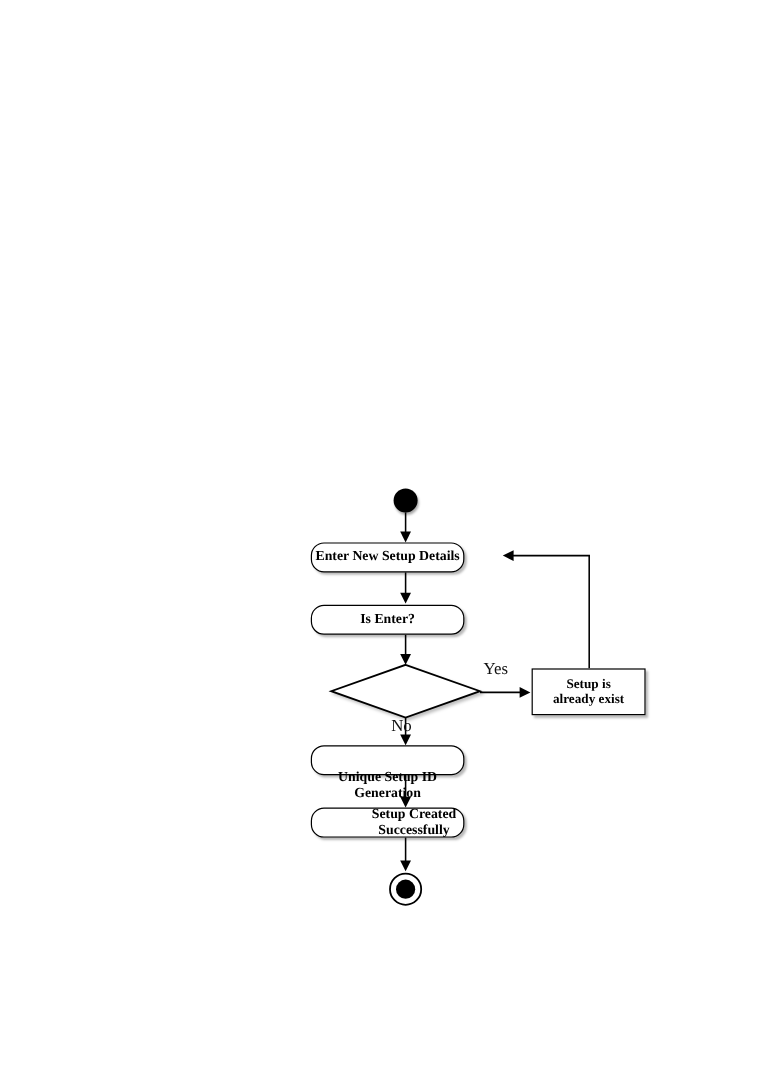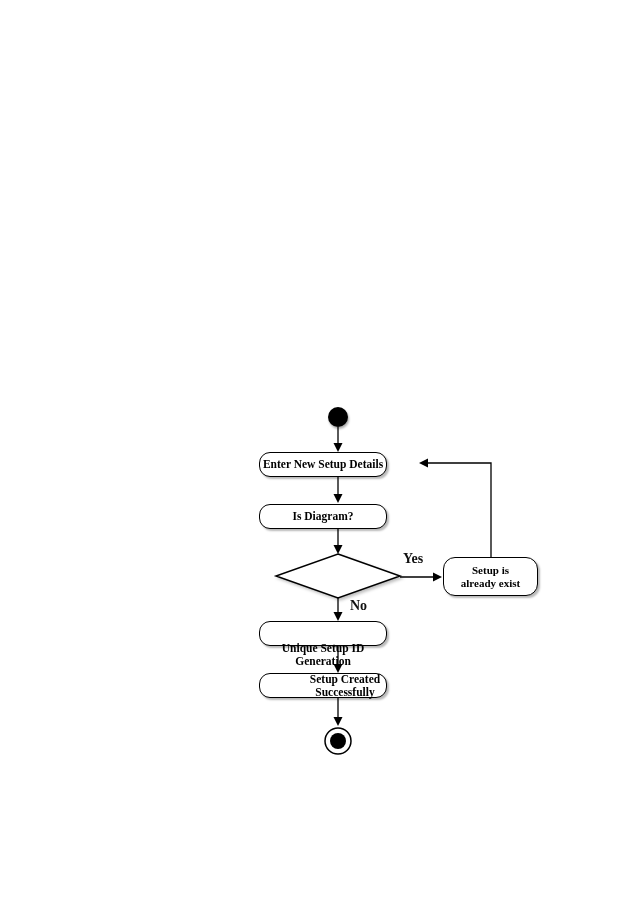--- a/index.html
+++ b/index.html
@@ -54,34 +54,34 @@
   }
   #node-enter-details { top: 452px; }
   #node-is-exists     { top: 504px; }
   #node-unique-id     { top: 621px; overflow: visible; padding-top: 20px; }
   #node-created       { top: 673px; padding-left: 44px; }
   #node-already-exist {
     left: 443px;
     top: 557px;
     width: 95px;
     height: 39px;
-    border-radius: 12px;
+    border-radius: 0;
     flex-direction: column;
     font-size: 11px;
     line-height: 12.5px;
   }
   .edge-label {
     position: absolute;
     font-size: 14px;
-    font-weight: bold;
+    font-weight: normal;
     color: #111111;
     white-space: nowrap;
   }
   #label-yes { left: 403px; top: 551px; }
-  #label-no  { left: 350px; top: 598px; }
+  #label-no  { left: 326px; top: 598px; }
   .shape-stroke {
     fill: #ffffff;
     stroke: #000000;
     stroke-width: 1.5;
   }
   .edge-line {
     stroke: #000000;
     stroke-width: 1.3;
     fill: none;
   }
@@ -134,21 +134,21 @@
     <circle class="shape-stroke" cx="338" cy="741" r="13"></circle>
     <circle cx="338" cy="741" r="8" fill="#000000"></circle>
   </svg>
 
 
   <div id="node-enter-details" class="action-node action-wide flex-center">
     <span>Enter New Setup Details</span>
   </div>
 
   <div id="node-is-exists" class="action-node action-wide flex-center">
-    <span>Is Diagram?</span>
+    <span>Is Enter?</span>
   </div>
 
   <div id="node-already-exist" class="action-node flex-center">
     <span>Setup is</span>
     <span>already exist</span>
   </div>
 
   <div id="node-unique-id" class="action-node action-wide">
     <div>Unique Setup ID</div>
     <div>Generation</div>

